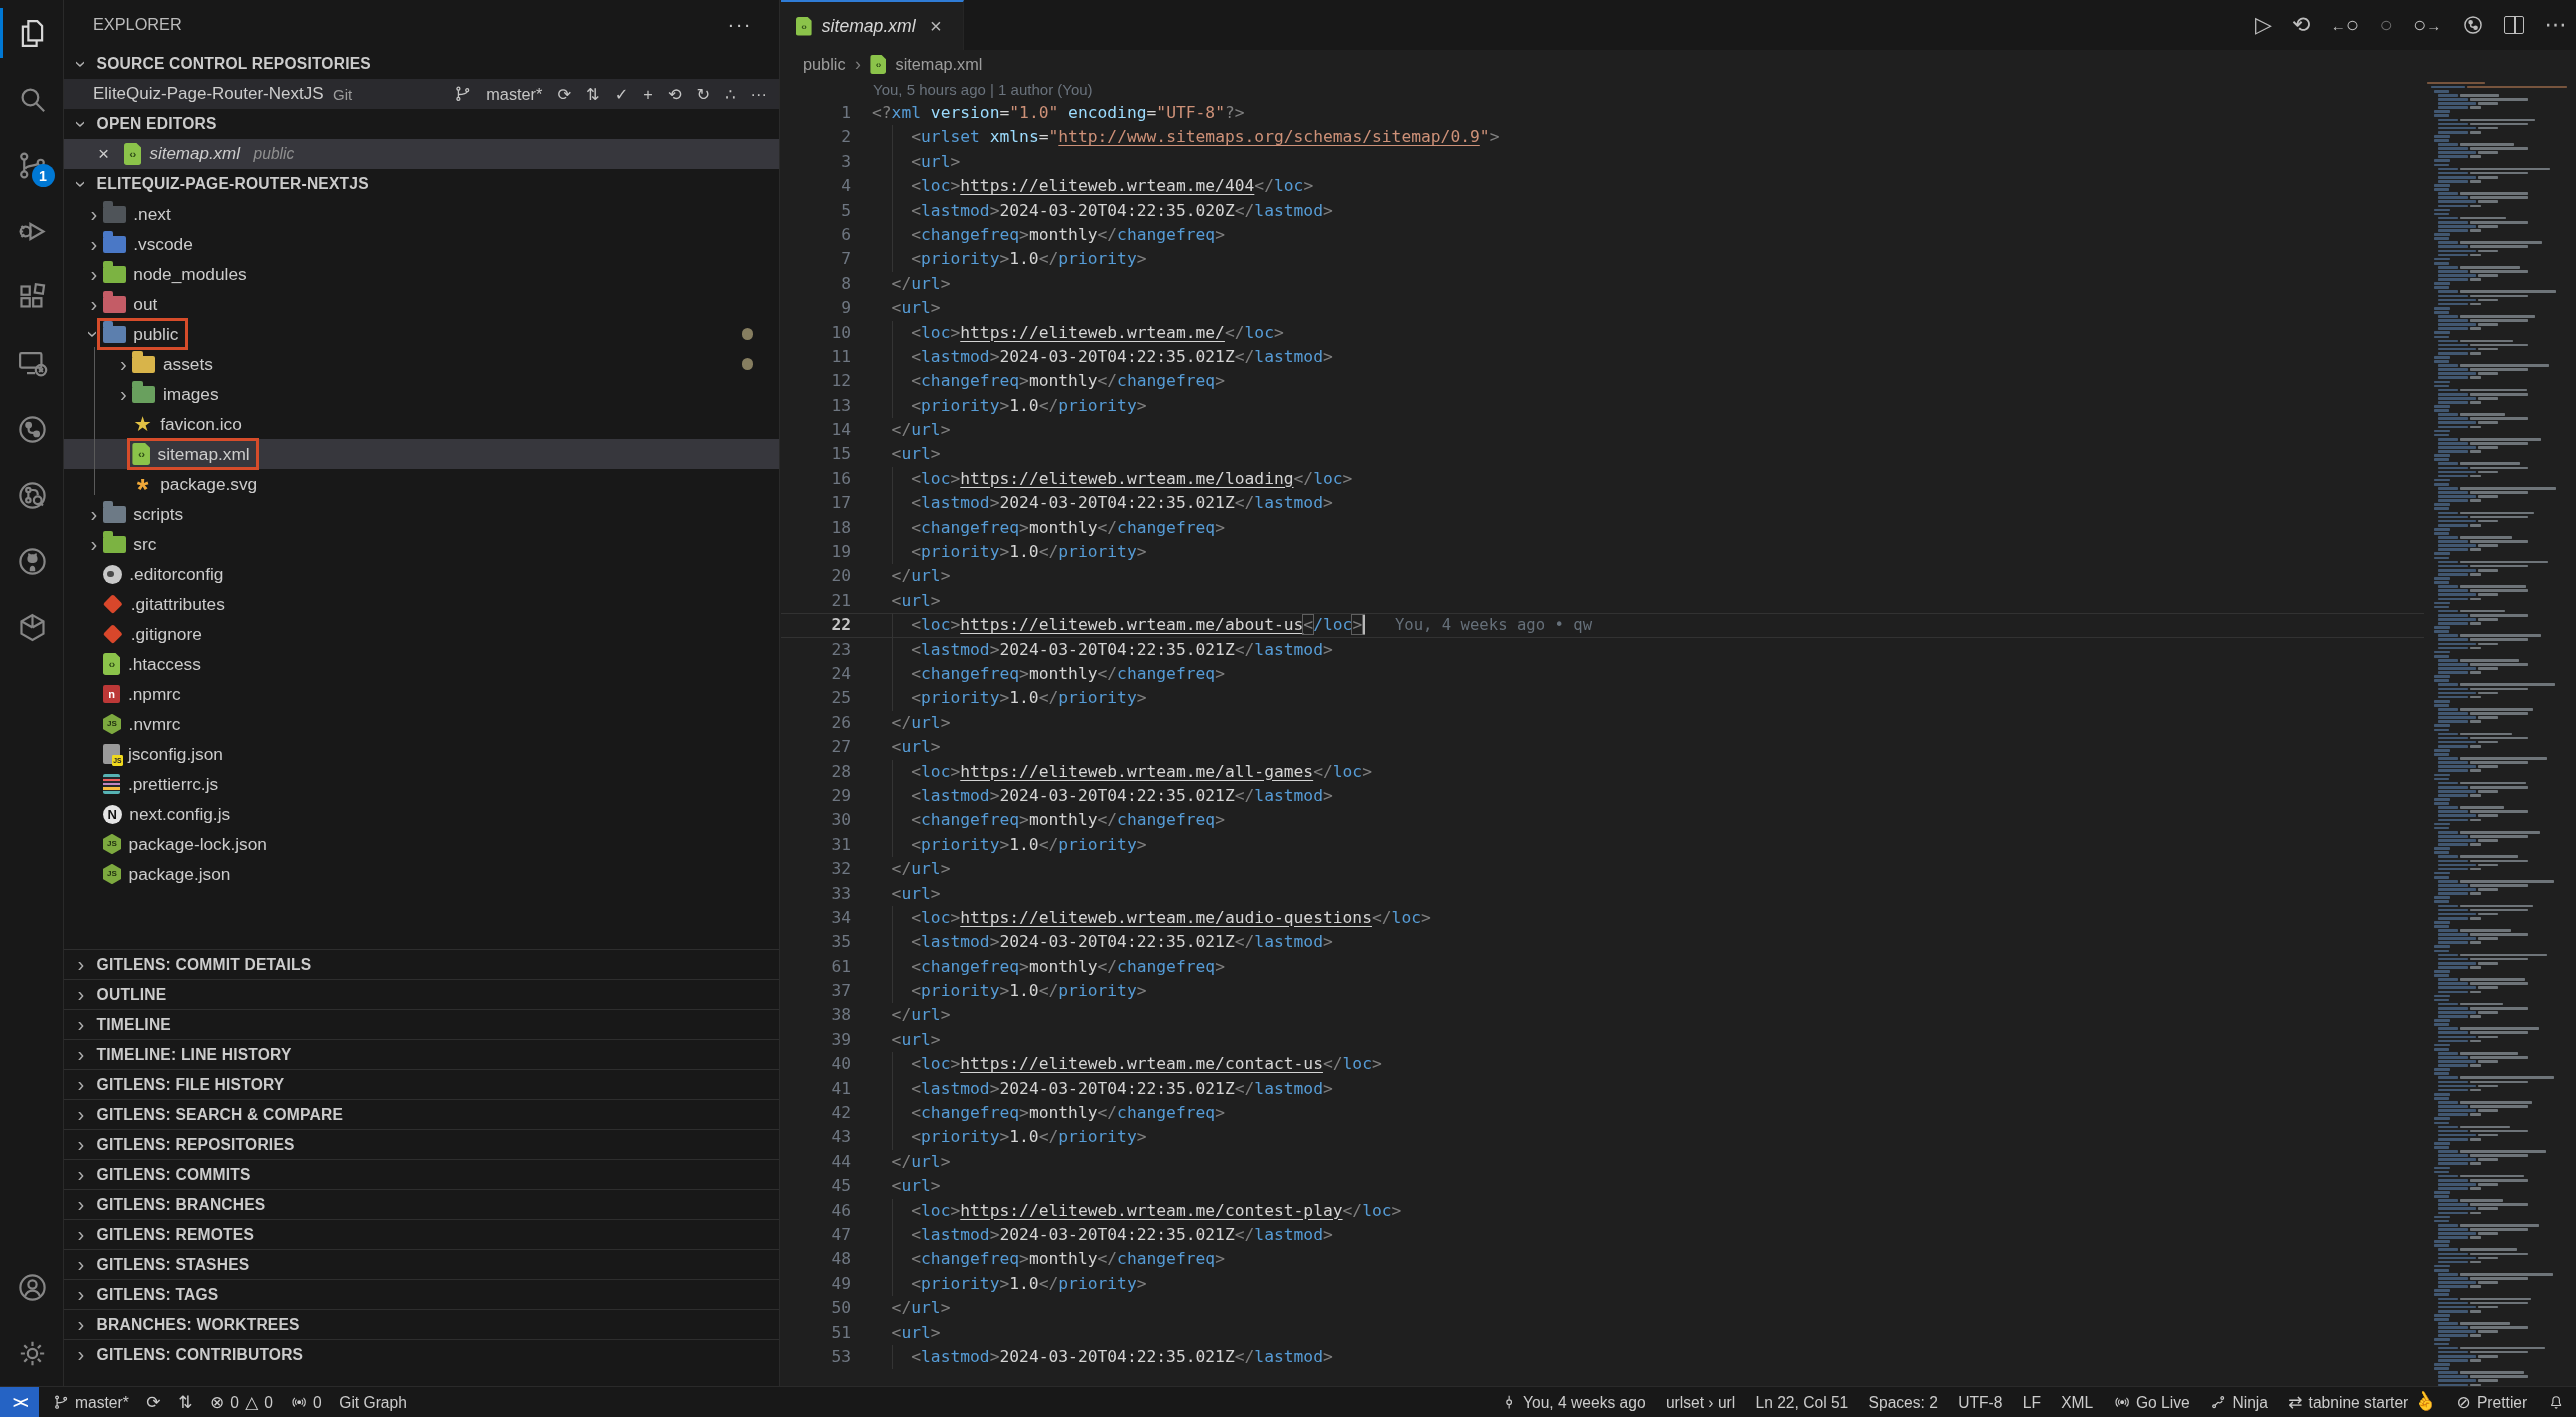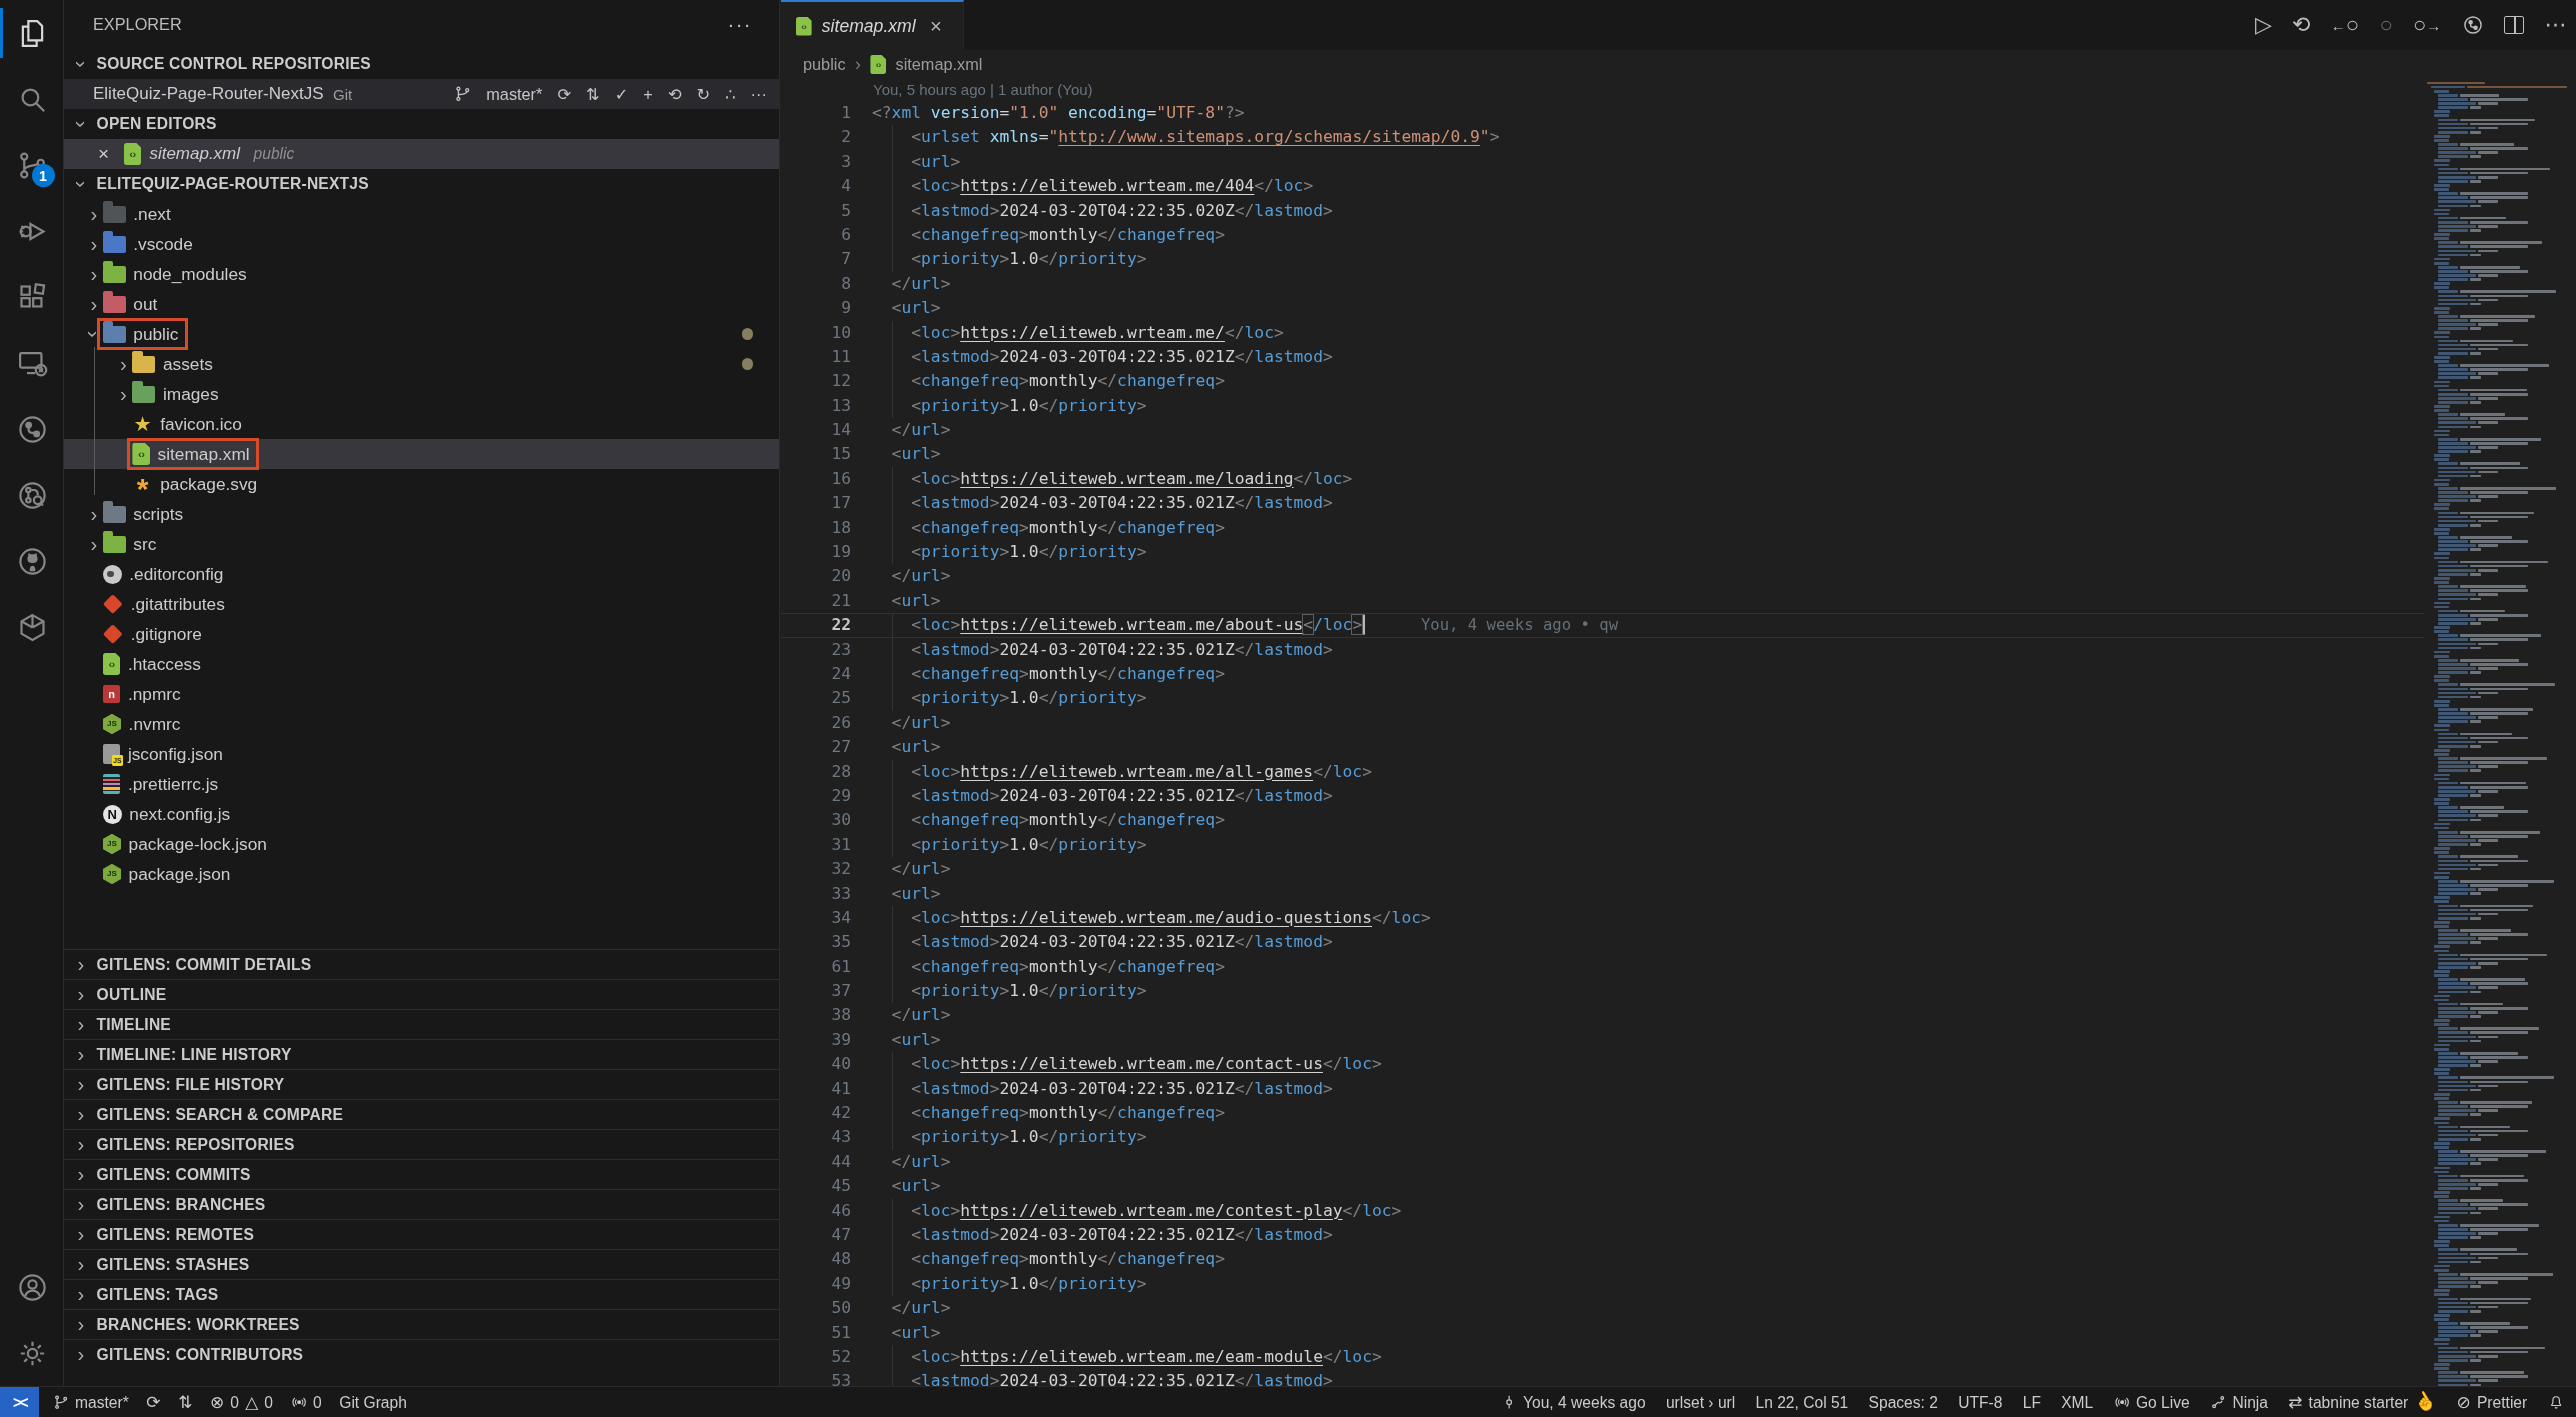--- a/index.html
+++ b/index.html
@@ -116,21 +116,21 @@
   .cl .code { margin-left:21px; white-space:pre; }
   .cl .guide { position:absolute; left:111px; top:0; bottom:0; border-left:0.7px solid #343434; }
   .cl.cur { box-shadow:inset 0 0.7px 0 #3a3a3a, inset 0 -0.7px 0 #3a3a3a; }
   .cl.cur .ln { color:#c6c6c6;font-weight:bold; }
   .p { color:#808080; } .t { color:#569cd6; } .a { color:#9cdcfe; }
   .o { color:#d4d4d4; } .s { color:#ce9178; } .x { color:#d4d4d4; }
   .u { text-decoration:underline; text-underline-offset:3.4px; }
   .br { outline:1.4px solid #5f5f5f; outline-offset:-0.7px; }
   .caret { display:inline-block; width:2px; height:19.7px; background:#b8b8b8; vertical-align:middle;
     margin-left:0.7px; transform:translateY(-1.4px); }
-  .iblame { color:#66707a; margin-left:56px; font-size:15.6px; }
+  .iblame { color:#66707a; margin-left:30px; font-size:15.6px; }
 
   
   #minimap { position:absolute; top:79px; right:0; width:152px; bottom:0; background:#1f1f1f;
     padding-top:2px; cursor:pointer; }
   .mm { height:4.1px; display:flex; align-items:center; gap:2px; }
   .mm i { display:block; height:2.7px; border-radius:0.7px; opacity:.72; }
 
   
   #status-bar { position:absolute; left:0; right:0; bottom:0; height:32px; background:#181818;
     border-top:0.7px solid #2a2a2a; display:flex; align-items:center; color:#cbcbcb; font-size:15.6px; }
@@ -810,25 +810,20 @@
             <span class="ln">49</span>
             <span class="code">    <span class="p">&lt;</span><span class="t">priority</span><span class="p">&gt;</span><span class="x">1.0</span><span class="p">&lt;/</span><span class="t">priority</span><span class="p">&gt;</span></span>
           </div>
           <div class="cl">
             <span class="ln">50</span>
             <span class="code">  <span class="p">&lt;/</span><span class="t">url</span><span class="p">&gt;</span></span>
           </div>
           <div class="cl">
             <span class="ln">51</span>
             <span class="code">  <span class="p">&lt;</span><span class="t">url</span><span class="p">&gt;</span></span>
-          </div>
-          <div class="cl">
-            <span class="guide"></span>
-            <span class="ln">52</span>
-            <span class="code">    <span class="p">&lt;</span><span class="t">loc</span><span class="p">&gt;</span><span class="x u">https://eliteweb.wrteam.me/eam-module</span><span class="p">&lt;/</span><span class="t">loc</span><span class="p">&gt;</span></span>
           </div>
           <div class="cl">
             <span class="guide"></span>
             <span class="ln">53</span>
             <span class="code">    <span class="p">&lt;</span><span class="t">lastmod</span><span class="p">&gt;</span><span class="x">2024-03-20T04:22:35.021Z</span><span class="p">&lt;/</span><span class="t">lastmod</span><span class="p">&gt;</span></span>
           </div>
         </div>
     </div>
 
     <div id="minimap">

